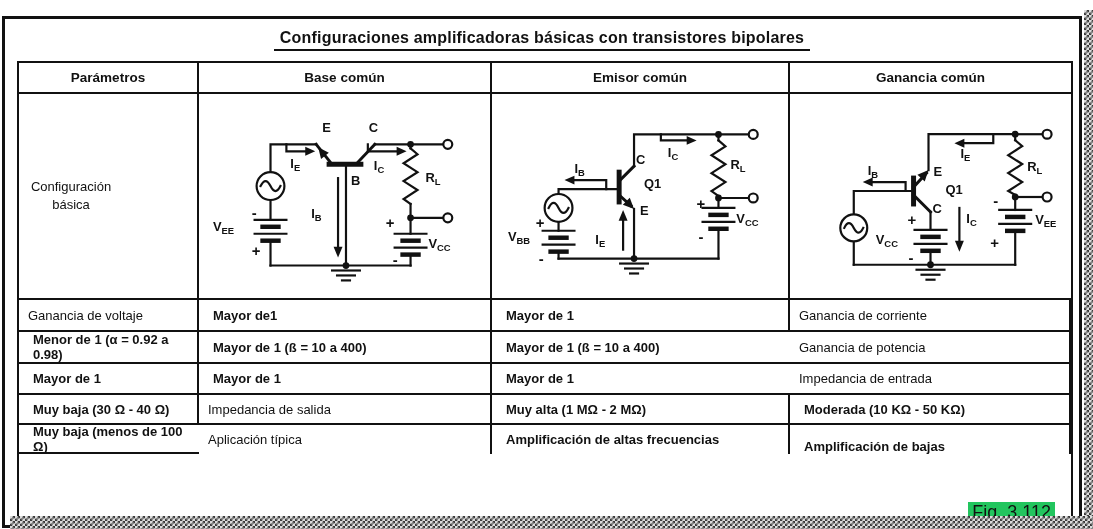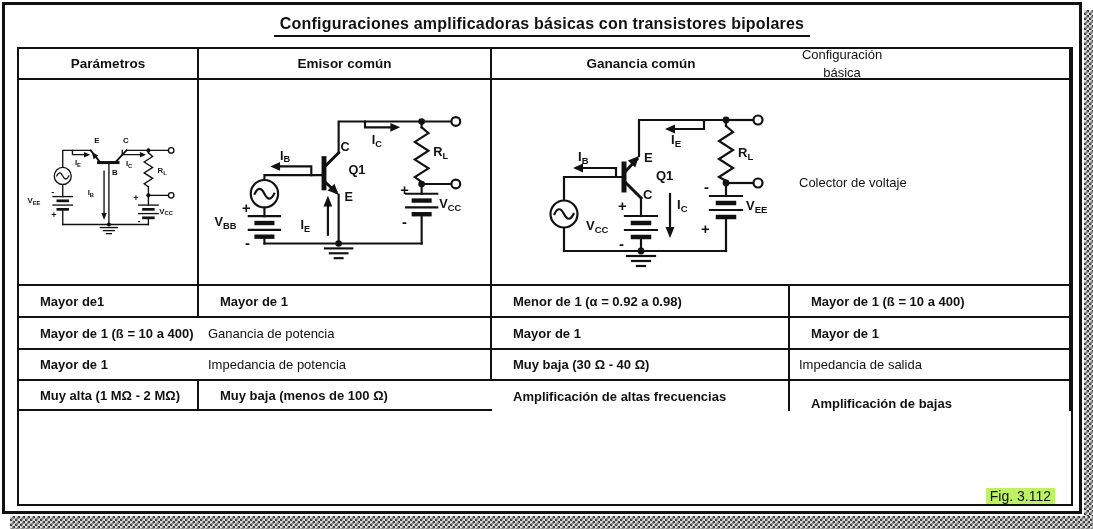--- a/index.html
+++ b/index.html
@@ -1,45 +1,45 @@
 <!DOCTYPE html>
 <html><head>
 <meta charset="utf-8">
 <style>
   html,body{margin:0;padding:0;background:#fff;}
   .stage{position:relative;width:1093px;height:529px;background:#fff;overflow:hidden;
          font-family:"Liberation Sans",sans-serif;color:#111;}
-  .page{position:absolute;left:2px;top:2px;width:1080px;height:512px;
+  .page{position:absolute;left:2px;top:16px;width:1080px;height:512px;
         border:3px solid #111;background:#fff;box-sizing:border-box;}
   .hatch{position:absolute;background-image:
       linear-gradient(45deg,#3a3a3a 25%,transparent 25%,transparent 75%,#3a3a3a 75%),
       linear-gradient(45deg,#3a3a3a 25%,#dcdcdc 25%,#dcdcdc 75%,#3a3a3a 75%);
       background-size:5px 5px;background-position:0 0,2.5px 2.5px;}
   .hatch-r{left:1084px;top:10px;width:9px;height:519px;}
   .hatch-b{left:10px;top:516px;width:1083px;height:13px;}
   .title-wrap{position:absolute;left:0;top:10px;width:100%;text-align:center;}
   .title{display:inline-block;font-size:16px;font-weight:bold;
          border-bottom:2.5px solid #111;padding:0 6px 2px 6px;letter-spacing:.2px;}
   .tbl{position:absolute;left:12px;top:42px;width:1056px;height:459px;
        border:2.5px solid #111;box-sizing:border-box;display:grid;
        grid-template-columns:180px 293px 298px 1fr;
        grid-template-rows:31px 206px 32px 32px 31px 30px 29px 1fr;}
   .cell{border-right:2.5px solid #111;border-bottom:2.5px solid #111;
         box-sizing:border-box;display:flex;align-items:center;overflow:hidden;}
   .cell.last-col{border-right:none;}
   .cell.last-row{border-bottom:none;}
   .hdr{justify-content:center;font-weight:bold;font-size:13.5px;}
   .param{padding-left:9px;font-size:13px;}
-  .val{padding-left:21px;font-size:13px;font-weight:bold;}
+  .val{padding-left:14px;font-size:13px;font-weight:bold;}
   .cfg-lbl{justify-content:flex-start;font-size:13px;}
   .cfg-lbl span{display:inline-block;width:104px;text-align:center;line-height:1.35;}
   .ckt-cell{padding:0;}
   .ckt-cell svg{display:block;width:100%;height:100%;}
   .wrapped span{display:inline-block;max-width:205px;line-height:1.25;margin-top:32px;}
-  .fig{position:absolute;right:24px;top:483px;font-size:14px;background:#bef264;
+  .fig{position:absolute;right:24px;top:483px;font-size:18px;background:#22c55e;
        padding:0 4px;}
   
   .w{fill:none;stroke:#111;stroke-width:2.2;stroke-linecap:square;stroke-linejoin:miter;}
   .w3{stroke-width:3;}
   .bar{stroke-width:5;}
   .thin{stroke-width:2.2;}
   .thick{stroke-width:4.5;}
   .node{fill:#111;stroke:none;}
   .term{fill:#fff;stroke:#111;stroke-width:2.2;}
   .ah{fill:#111;stroke:none;}
@@ -53,20 +53,21 @@
 <div class="stage">
   <div class="page">
 
     <div class="title-wrap">
       <span class="title">Configuraciones amplificadoras básicas con transistores bipolares</span>
     </div>
 
     <div class="tbl">
 
       <div class="cell hdr">Parámetros</div>
+      <div class="cell hdr">Base común</div>
       <div class="cell hdr">Emisor común</div>
       <div class="cell hdr last-col">Ganancia común</div>
 
       <div class="cell cfg-lbl">
         <span>Configuración básica</span>
       </div>
 
       <div class="cell ckt-cell">
         <svg class="ckt" viewBox="0 0 293 204" preserveAspectRatio="xMidYMid meet">
           <g>
@@ -294,40 +295,43 @@
           <text x="86" y="150"><tspan>V</tspan><tspan class="sub" dy="3">CC</tspan></text>
           <text x="246" y="130"><tspan>V</tspan><tspan class="sub" dy="3">EE</tspan></text>
           <text x="238" y="77"><tspan>R</tspan><tspan class="sub" dy="3">L</tspan></text>
           <text class="sign" x="118" y="131">+</text>
           <text class="sign" x="119" y="169">-</text>
           <text class="sign" x="204" y="112">-</text>
           <text class="sign" x="201" y="154">+</text>
         </svg>
       </div>
 
-      <div class="cell param">Colector de voltaje</div>
+      <div class="cell param">Ganancia de voltaje</div>
       <div class="cell val">Mayor de1</div>
       <div class="cell val">Mayor de 1</div>
 
+      <div class="cell param">Ganancia de corriente</div>
       <div class="cell val">Menor de 1 (α = 0.92 a 0.98)</div>
       <div class="cell val">Mayor de 1 (ß = 10 a 400)</div>
       <div class="cell val last-col">Mayor de 1 (ß = 10 a 400)</div>
 
       <div class="cell param">Ganancia de potencia</div>
       <div class="cell val">Mayor de 1</div>
       <div class="cell val">Mayor de 1</div>
       <div class="cell val last-col">Mayor de 1</div>
 
-      <div class="cell param">Impedancia de potencia</div>
+      <div class="cell param">Impedancia de entrada</div>
       <div class="cell val">Muy baja (30 Ω - 40 Ω)</div>
 
       <div class="cell param">Impedancia de salida</div>
       <div class="cell val">Muy alta (1 MΩ - 2 MΩ)</div>
+      <div class="cell val">Moderada (10 KΩ - 50 KΩ)</div>
       <div class="cell val last-col">Muy baja (menos de 100 Ω)</div>
 
+      <div class="cell param last-row">Aplicación típica</div>
       <div class="cell val last-row">Amplificación de altas frecuencias</div>
       <div class="cell val last-row wrapped">
         <span>Amplificación de bajas frecuencias</span>
       </div>
 
     </div>
 
     <div class="fig">Fig. 3.112</div>
   </div>
 

